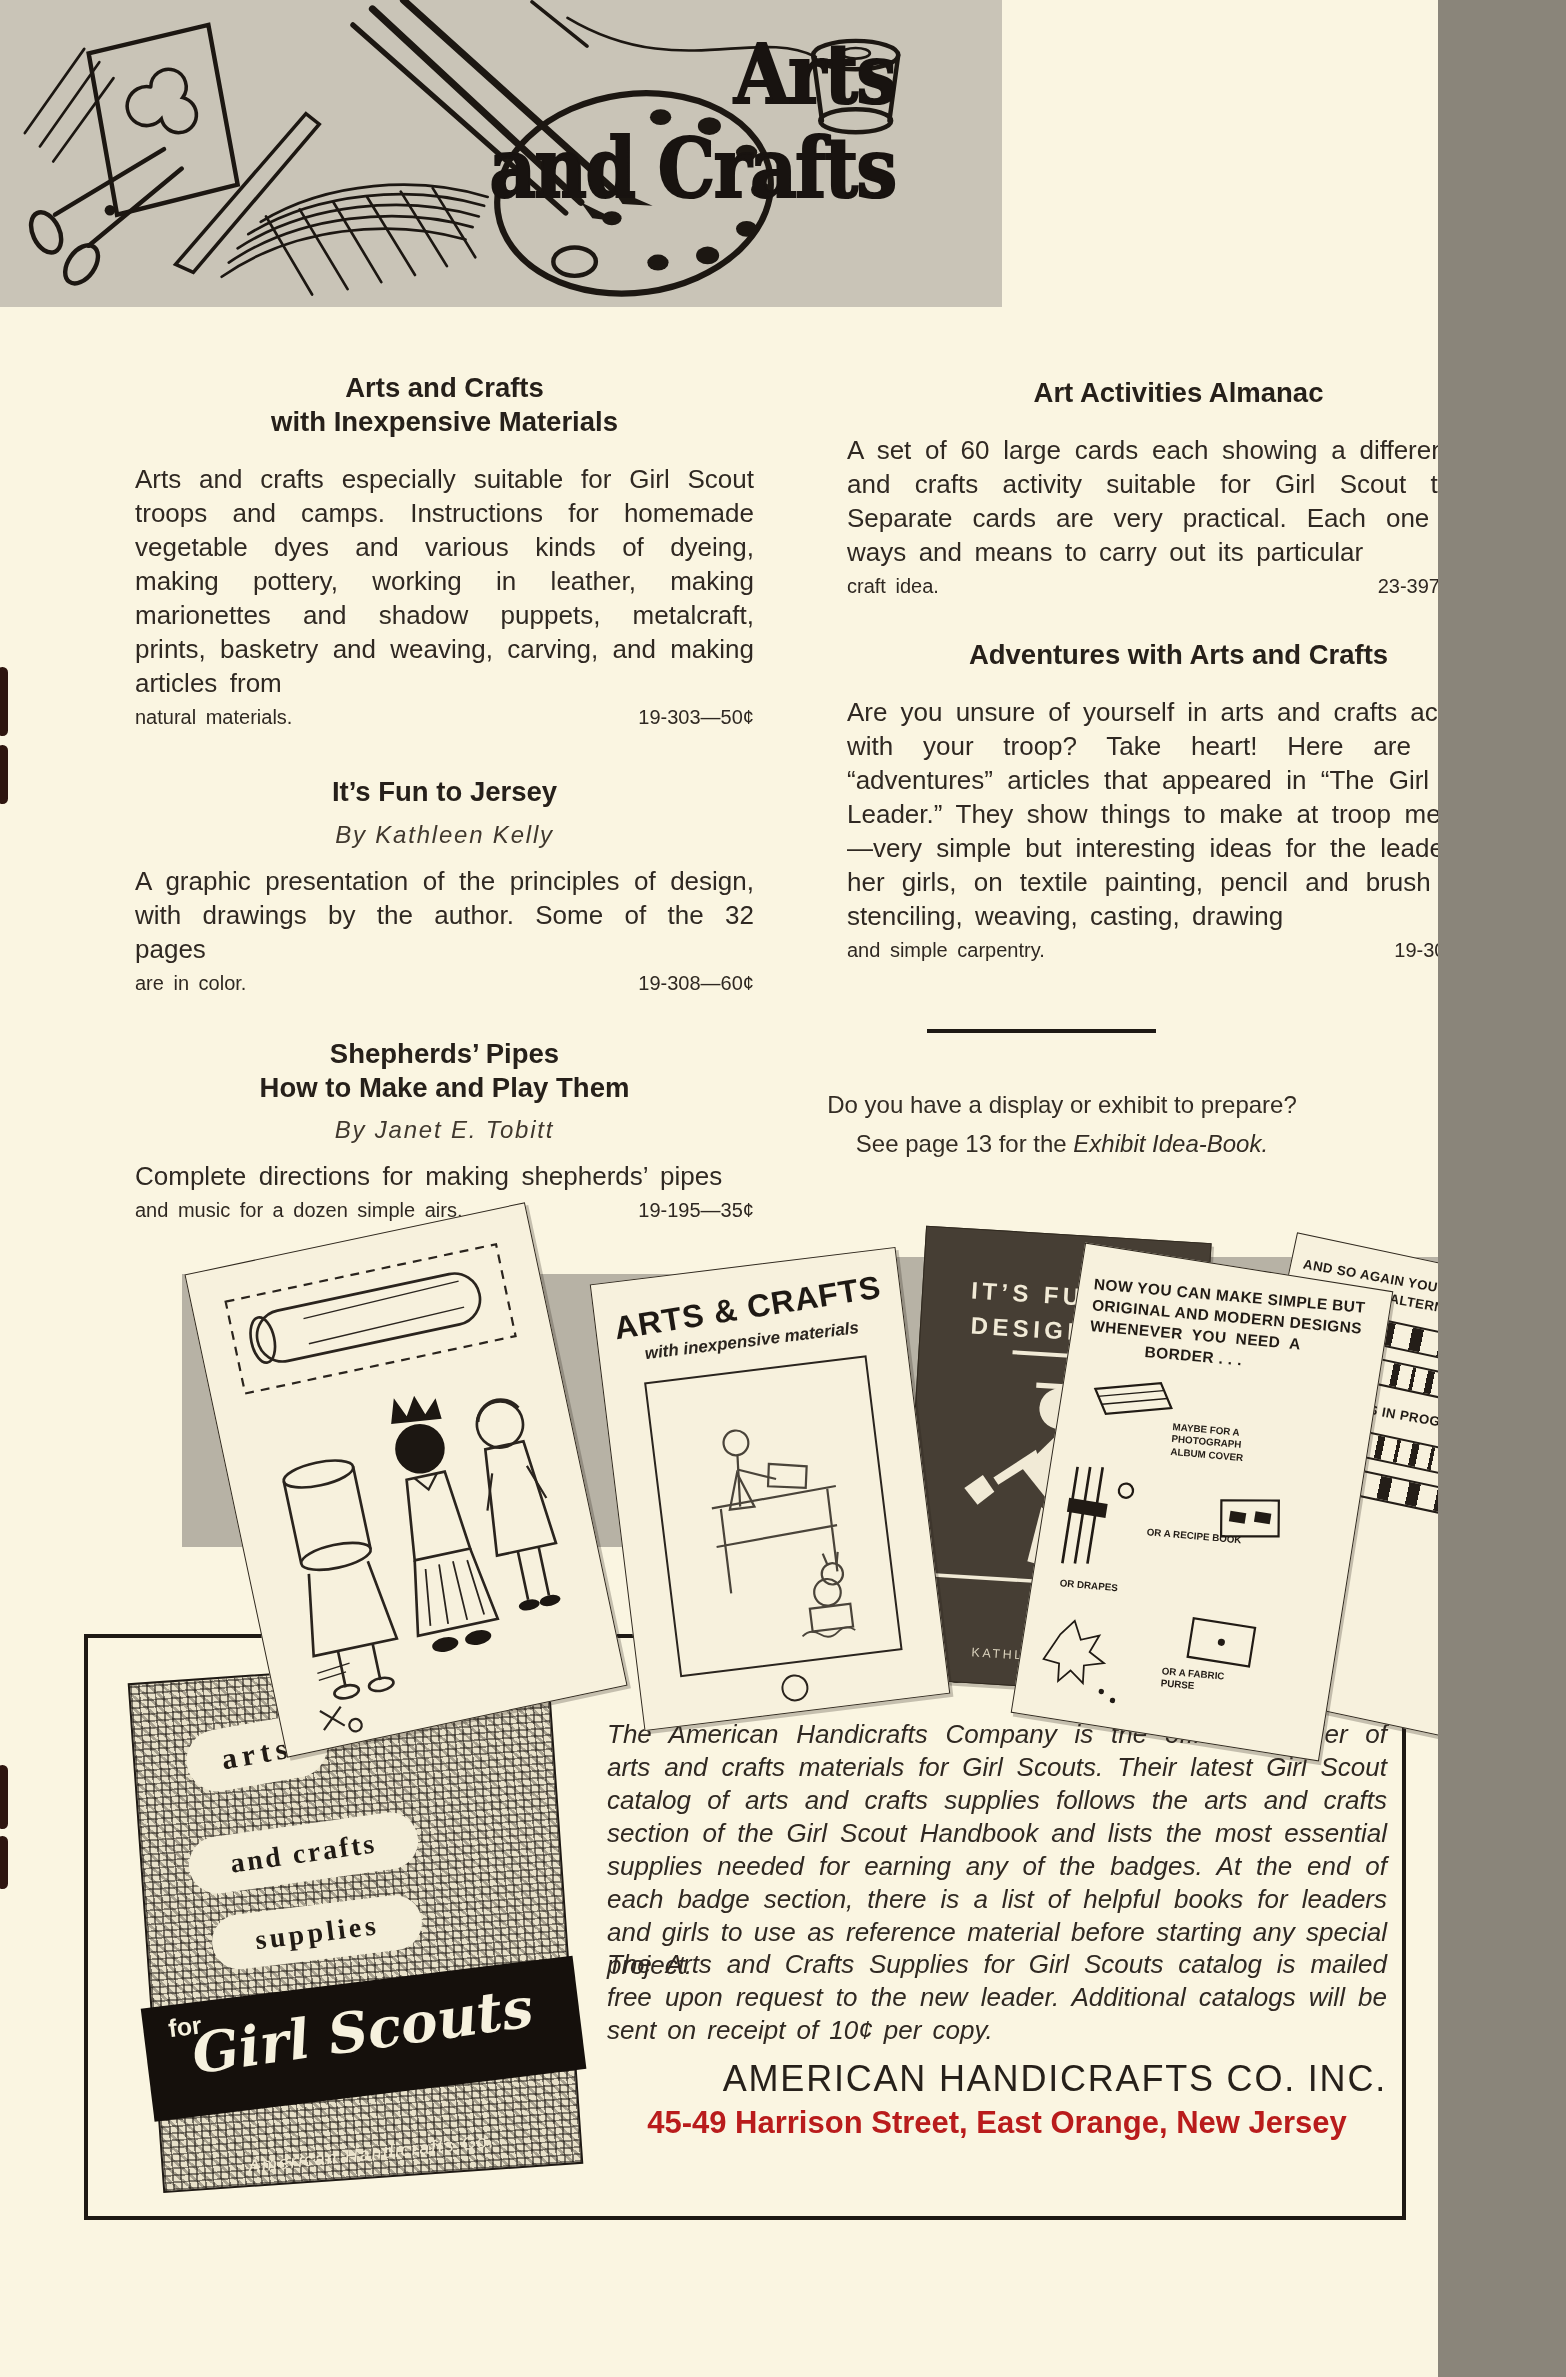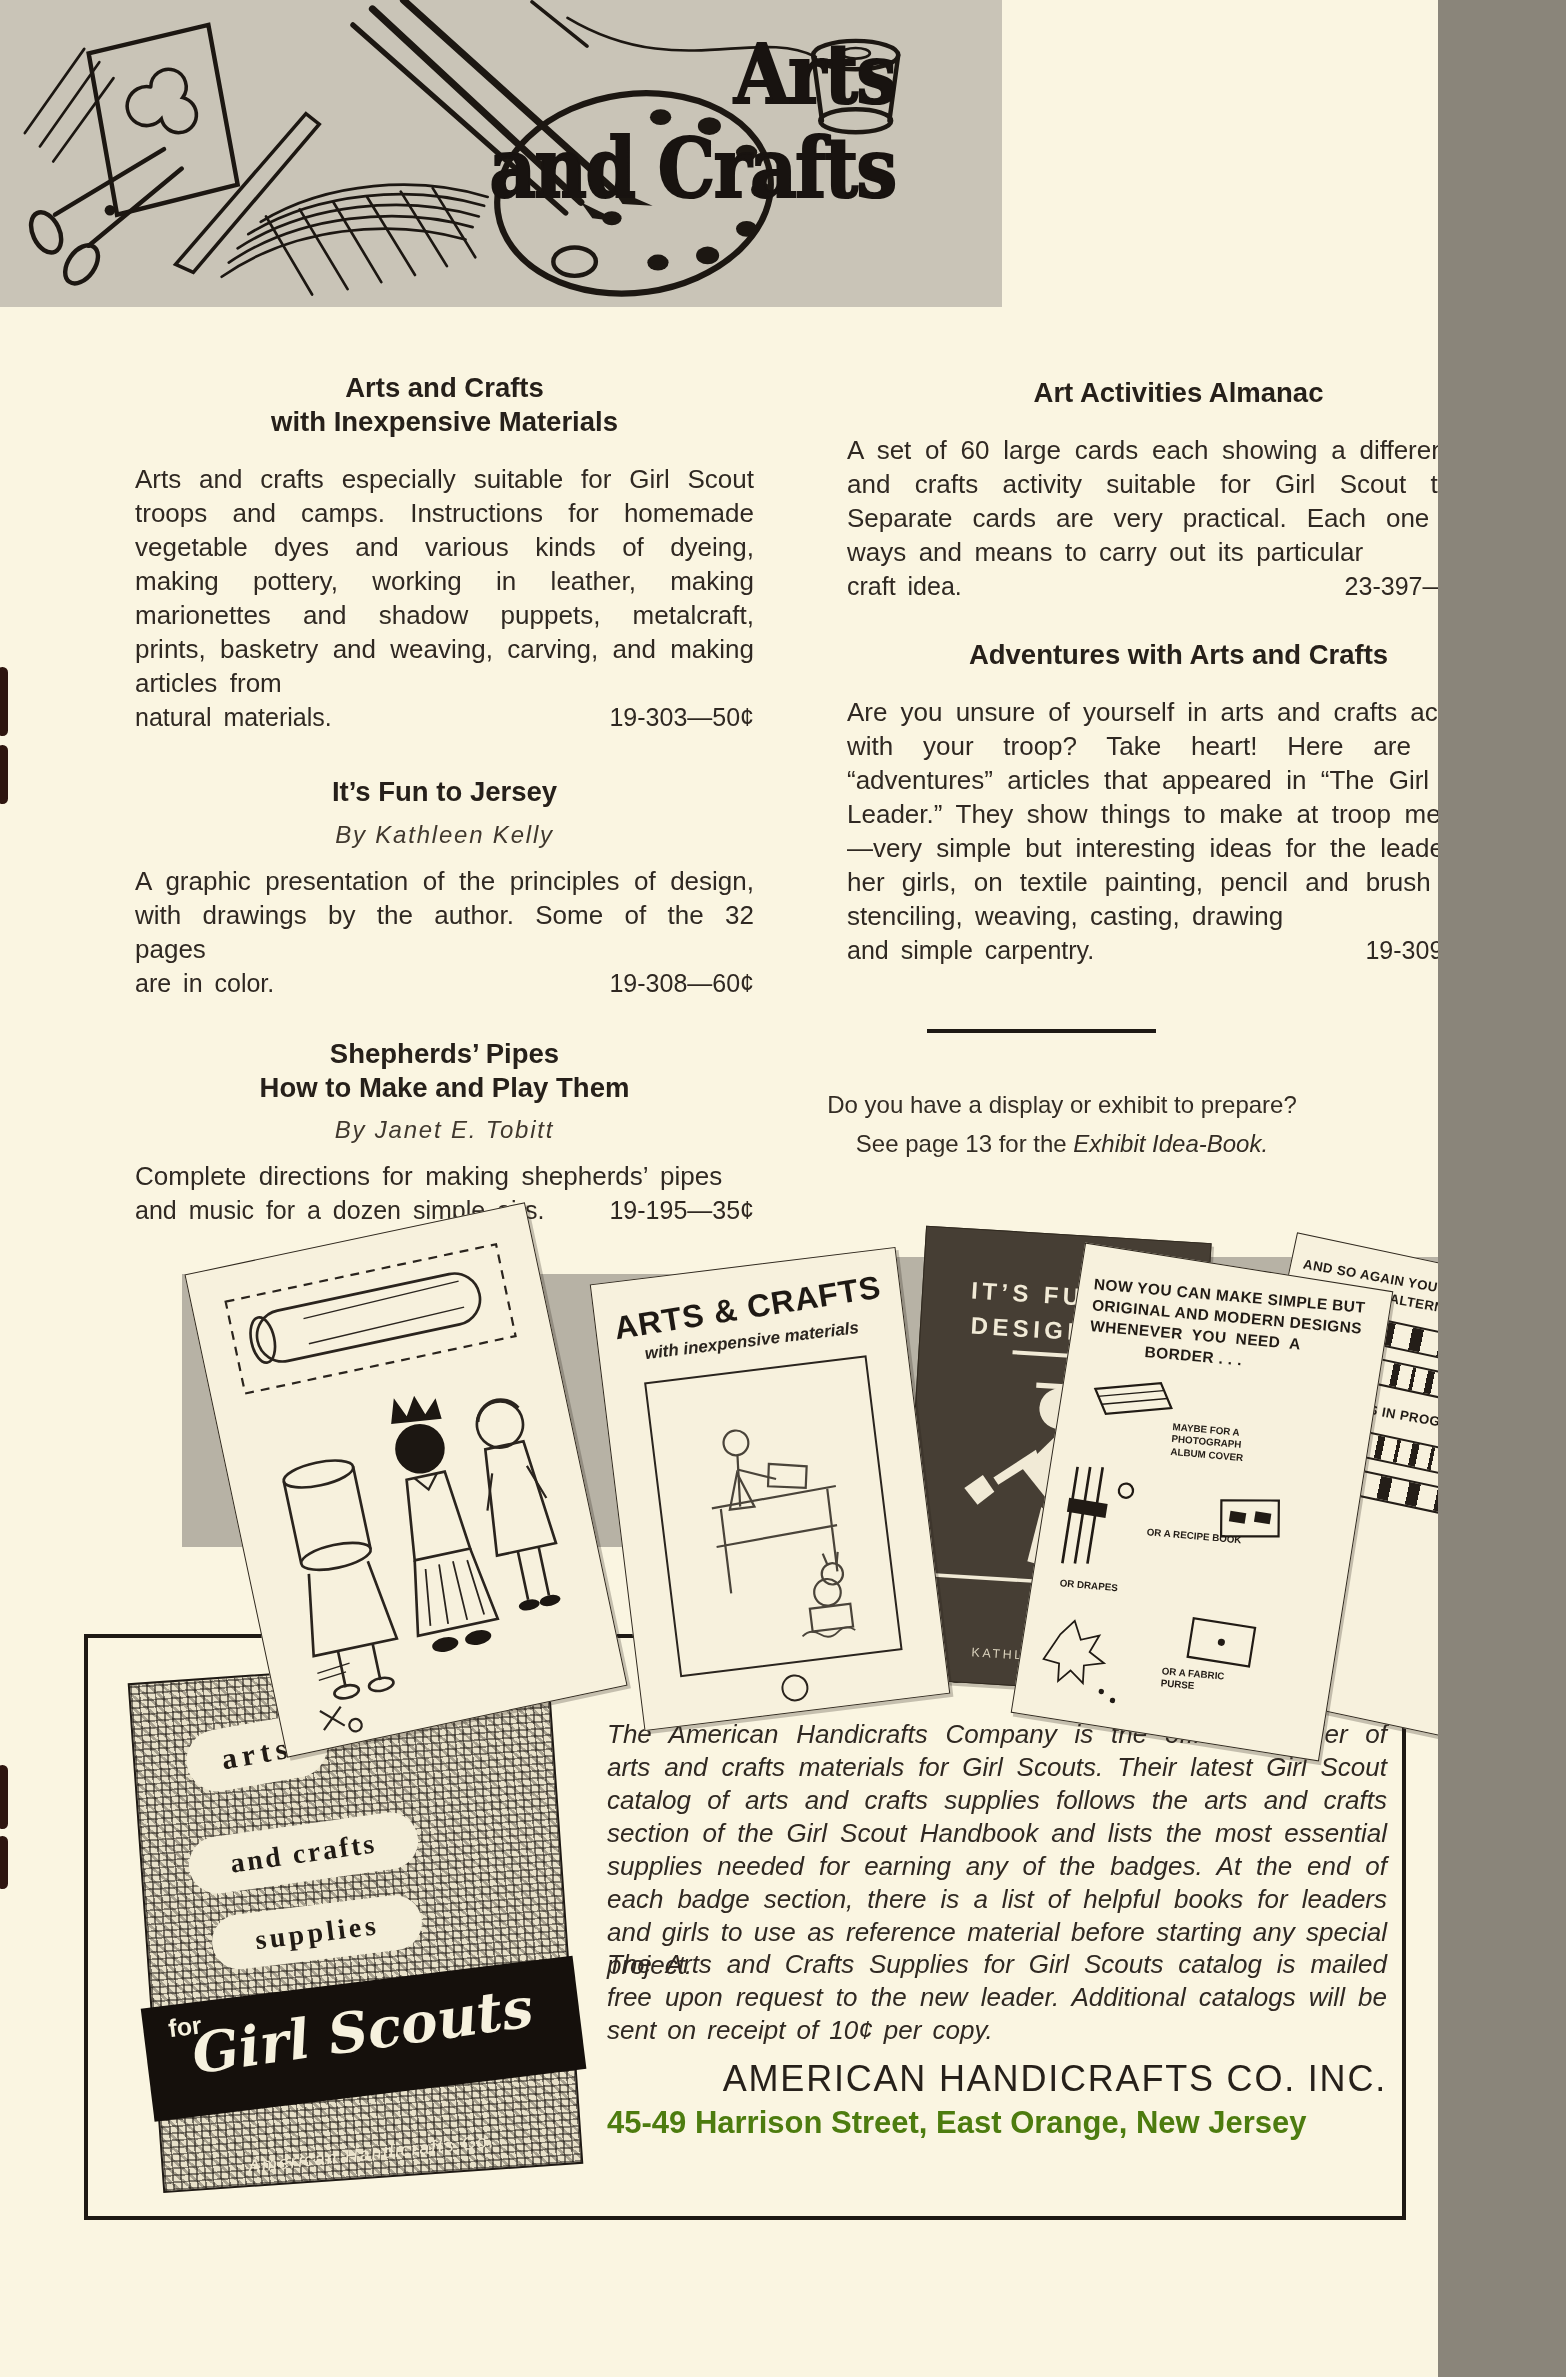--- a/index.html
+++ b/index.html
@@ -34,21 +34,21 @@
   }
   .sec .byline{
     margin-top:10.6px; text-align:center; font-style:italic; font-weight:normal;
     font-size:24px; line-height:30px; letter-spacing:1.8px; color:#40382e;
   }
   .sec .body{
     margin-top:23px; font-size:26px; line-height:34px;
     text-align:justify; word-spacing:0.2em; color:#2f2822;
   }
   .sec .byline + .body{margin-top:14px;}
-  .tailline{display:flex; justify-content:space-between; font-size:25px; line-height:34px; word-spacing:0.2em;}
+  .tailline{display:flex; justify-content:space-between; font-size:20px; line-height:34px; word-spacing:0.2em;}
   .price{font-weight:normal; white-space:nowrap;text-align:right;}
   .sec + .sec{margin-top:41px;}
   .col-left .sec-2{margin-top:37px;}
   .col-right .sec + .sec{margin-top:35px;}
   .divider{position:absolute; left:927px; top:1029px; width:229px; height:4.4px; background:#1e1914;}
   .note{
     position:absolute; left:796px; top:1085px; width:532px; text-align:center;
     font-size:24px; line-height:39px; color:#332c24;
   }
   .note .ital{font-style:italic;text-align:right;}
@@ -86,21 +86,21 @@
   }
   .band.alt{background:repeating-linear-gradient(90deg,#241e18 0 7px, transparent 7px 19.5px, #241e18 19.5px 23px, transparent 23px 35px);}
   .cover-5 .tail-doodle{margin:14px 16px 0; font-weight:bold; font-size:13.3px; color:#211b15;}
   
   .ad-box{position:absolute; left:84px; top:1634px; width:1314px; height:578px; border:4.4px solid #1e1914;}
   .ad-title{position:absolute; left:519px; top:12.4px; width:780px; text-align:center; font-weight:bold; font-size:36px; color:#26201a;}
   .ad-para{position:absolute; left:519px; width:780px; font-style:italic; font-size:26px; line-height:33px; text-align:justify; word-spacing:0.15em; color:#2f2822;}
   .ad-p1{top:80px;}
   .ad-p2{top:310px;}
   .ad-company{position:absolute; left:519px; top:420px; width:780px; text-align:right; font-size:36px; letter-spacing:1.8px; color:#26201a;}
-  .ad-address{position:absolute; left:519px; top:467px; width:780px; font-weight:bold; font-size:31px; color:#4d7c0f;}
+  .ad-address{position:absolute; left:519px; top:467px; width:780px; text-align:center; font-weight:bold; font-size:31px; color:#b91c1c;}
   
   .catalog{
     position:absolute; left:57px; top:30px; width:417px; height:507px;
     transform:rotate(-4deg); border:2.7px solid #1e1914;
     background:
       repeating-linear-gradient(90deg, rgba(26,21,16,.55) 0 1.8px, transparent 1.8px 8px),
       repeating-linear-gradient(0deg, rgba(26,21,16,.5) 0 1.8px, transparent 1.8px 7px),
       repeating-linear-gradient(45deg, rgba(26,21,16,.30) 0 2.7px, transparent 2.7px 9px),
       #e8e1ca;
   }

